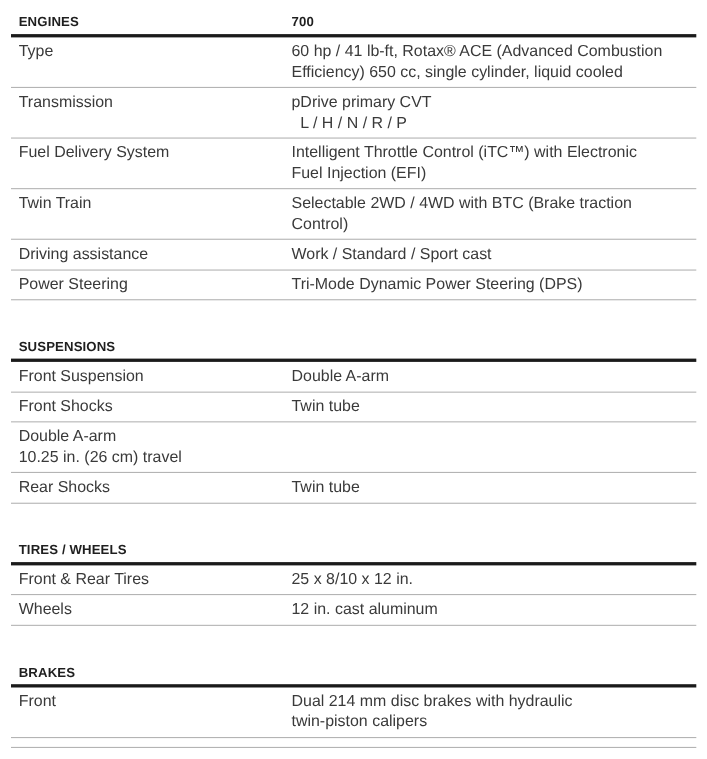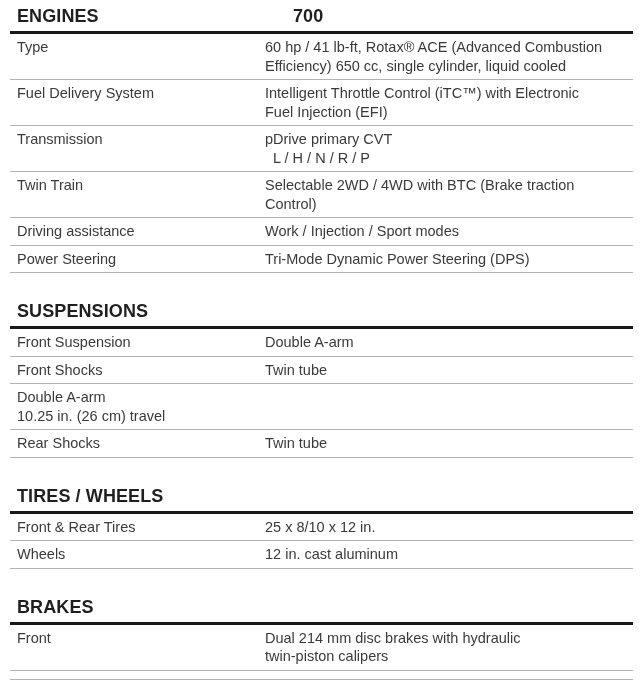--- a/index.html
+++ b/index.html
@@ -8,23 +8,22 @@
     font-family: "Liberation Sans", "DejaVu Sans", sans-serif;
     color: #3a3a3a;
   }
   .sheet { position: relative; padding: 0 10px 0 10px; }
   .section { margin: 0; }
   .sec-head {
     display: flex; align-items: flex-end;
     height: 34px; box-sizing: border-box;
     padding: 14px 0 4px 7px;
     border-bottom: 3px solid #1a1a1a;
-    font-weight: bold; font-size: 18px; color: #1f1f1f;
+    font-weight: bold; font-size: 12px; color: #1f1f1f;
     letter-spacing: 0.1px;
-    gap: 28px;
   }
   .sec-head .c1 { width: 248px; }
   .sec-head .c2 { flex: 1; }
   .row {
     display: flex; box-sizing: border-box;
     border-bottom: 1.5px solid #b4b4b4;
     padding: 4px 0 4px 7px;
     font-size: 14.5px; line-height: 18.5px; justify-content: flex-end;
   }
   .row .c1 { width: 248px; flex: none; }
@@ -43,44 +42,44 @@
       <span class="c2">700</span>
     </div>
     <div class="row">
       <div class="c1">Type</div>
       <div class="c2">
         <div>60 hp / 41 lb-ft, Rotax® ACE (Advanced Combustion</div>
         <div>Efficiency) 650 cc, single cylinder, liquid cooled</div>
       </div>
     </div>
     <div class="row">
+      <div class="c1">Transmission</div>
+      <div class="c2">
+        <div>pDrive primary CVT</div>
+        <div class="indent">L / H / N / R / P</div>
+      </div>
+    </div>
+    <div class="row">
       <div class="c1">Fuel Delivery System</div>
       <div class="c2">
         <div>Intelligent Throttle Control (iTC™) with Electronic</div>
         <div>Fuel Injection (EFI)</div>
-      </div>
-    </div>
-    <div class="row">
-      <div class="c1">Transmission</div>
-      <div class="c2">
-        <div>pDrive primary CVT</div>
-        <div class="indent">L / H / N / R / P</div>
       </div>
     </div>
     <div class="row">
       <div class="c1">Twin Train</div>
       <div class="c2">
         <div>Selectable 2WD / 4WD with BTC (Brake traction</div>
         <div>Control)</div>
       </div>
     </div>
     <div class="row">
       <div class="c1">Driving assistance</div>
       <div class="c2">
-        <div>Work / Injection / Sport modes</div>
+        <div>Work / Standard / Sport cast</div>
       </div>
     </div>
     <div class="row">
       <div class="c1">Power Steering</div>
       <div class="c2">
         <div>Tri-Mode Dynamic Power Steering (DPS)</div>
       </div>
     </div>
   </div>
 

